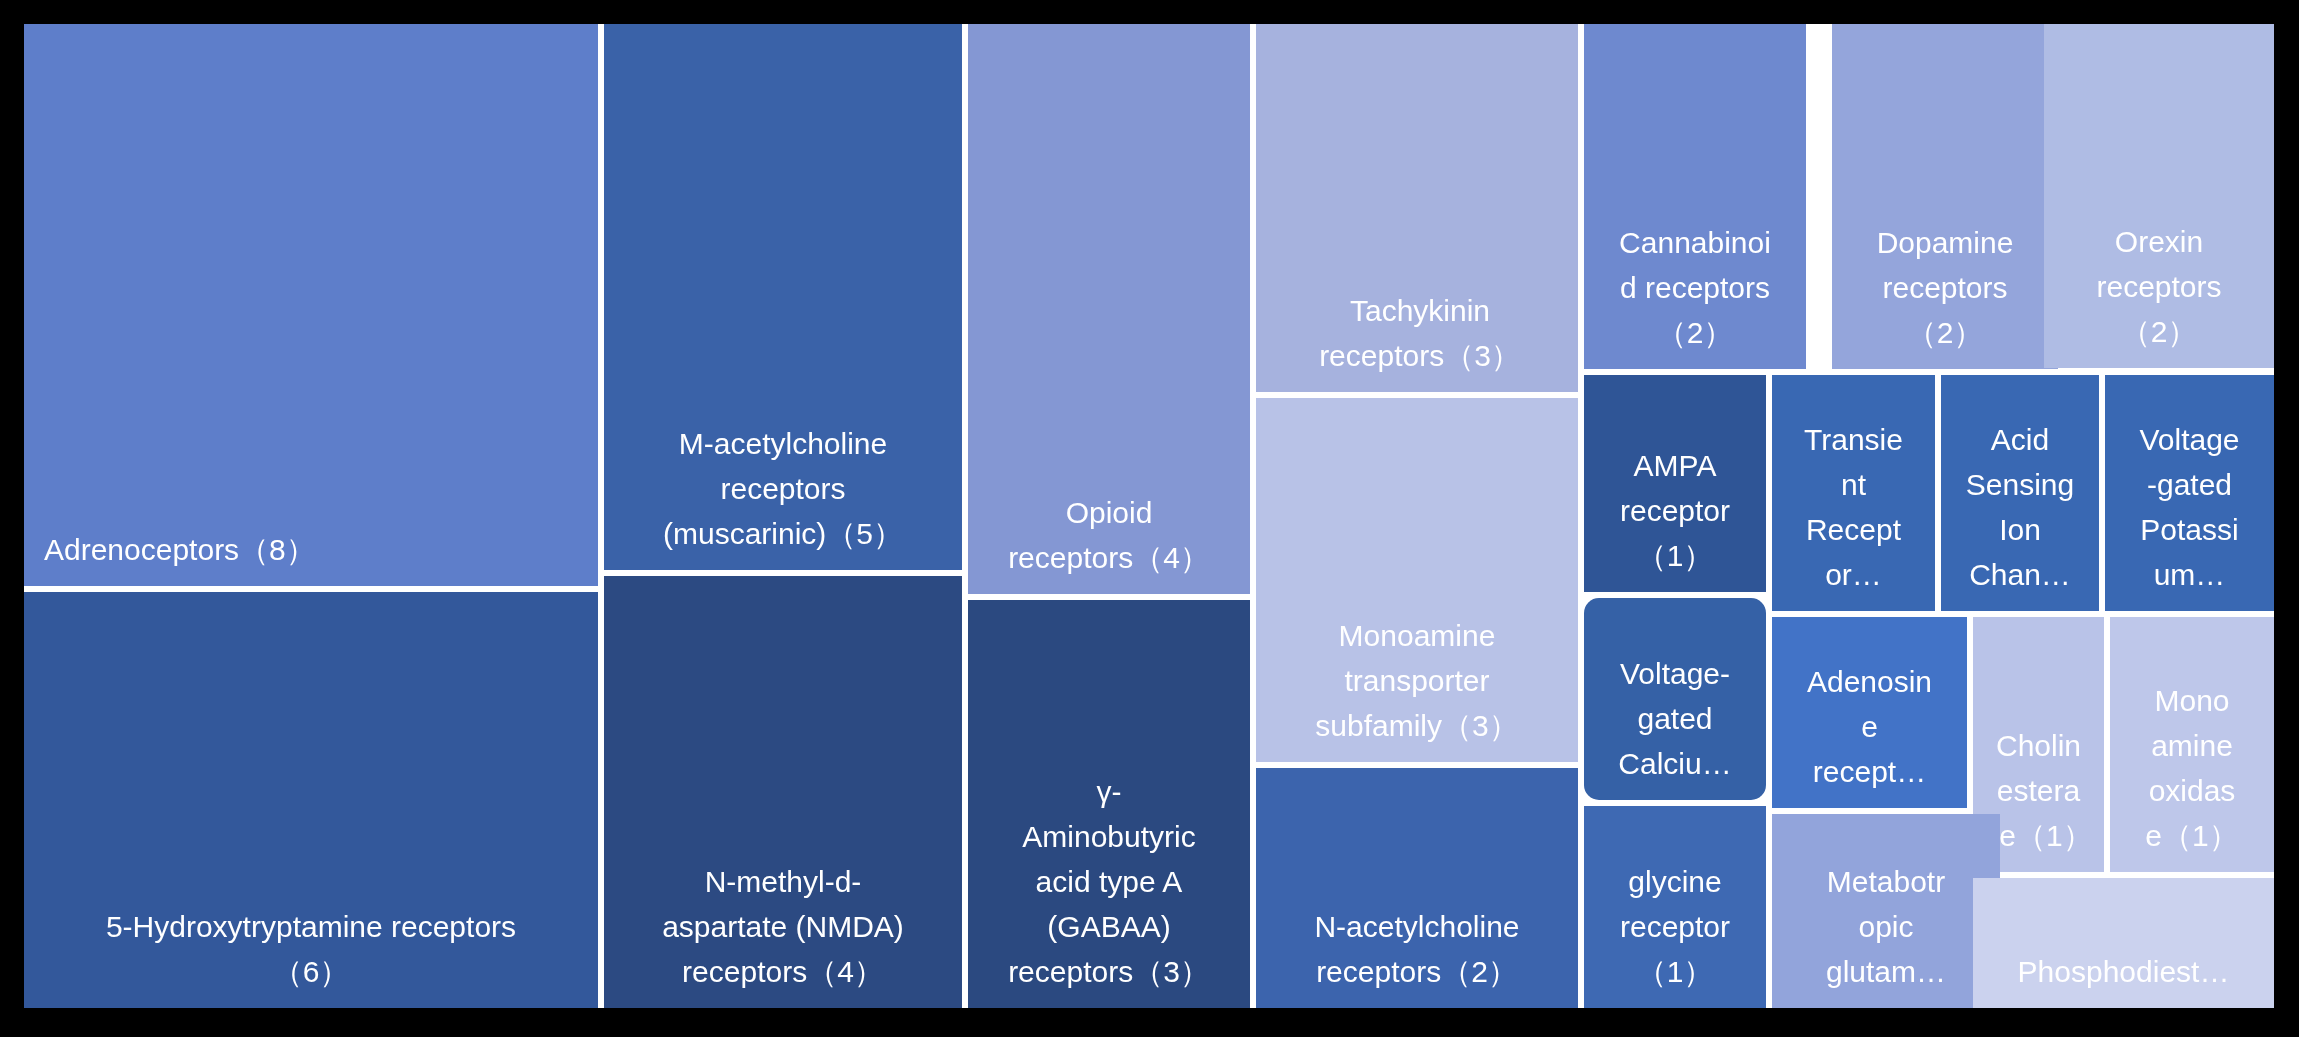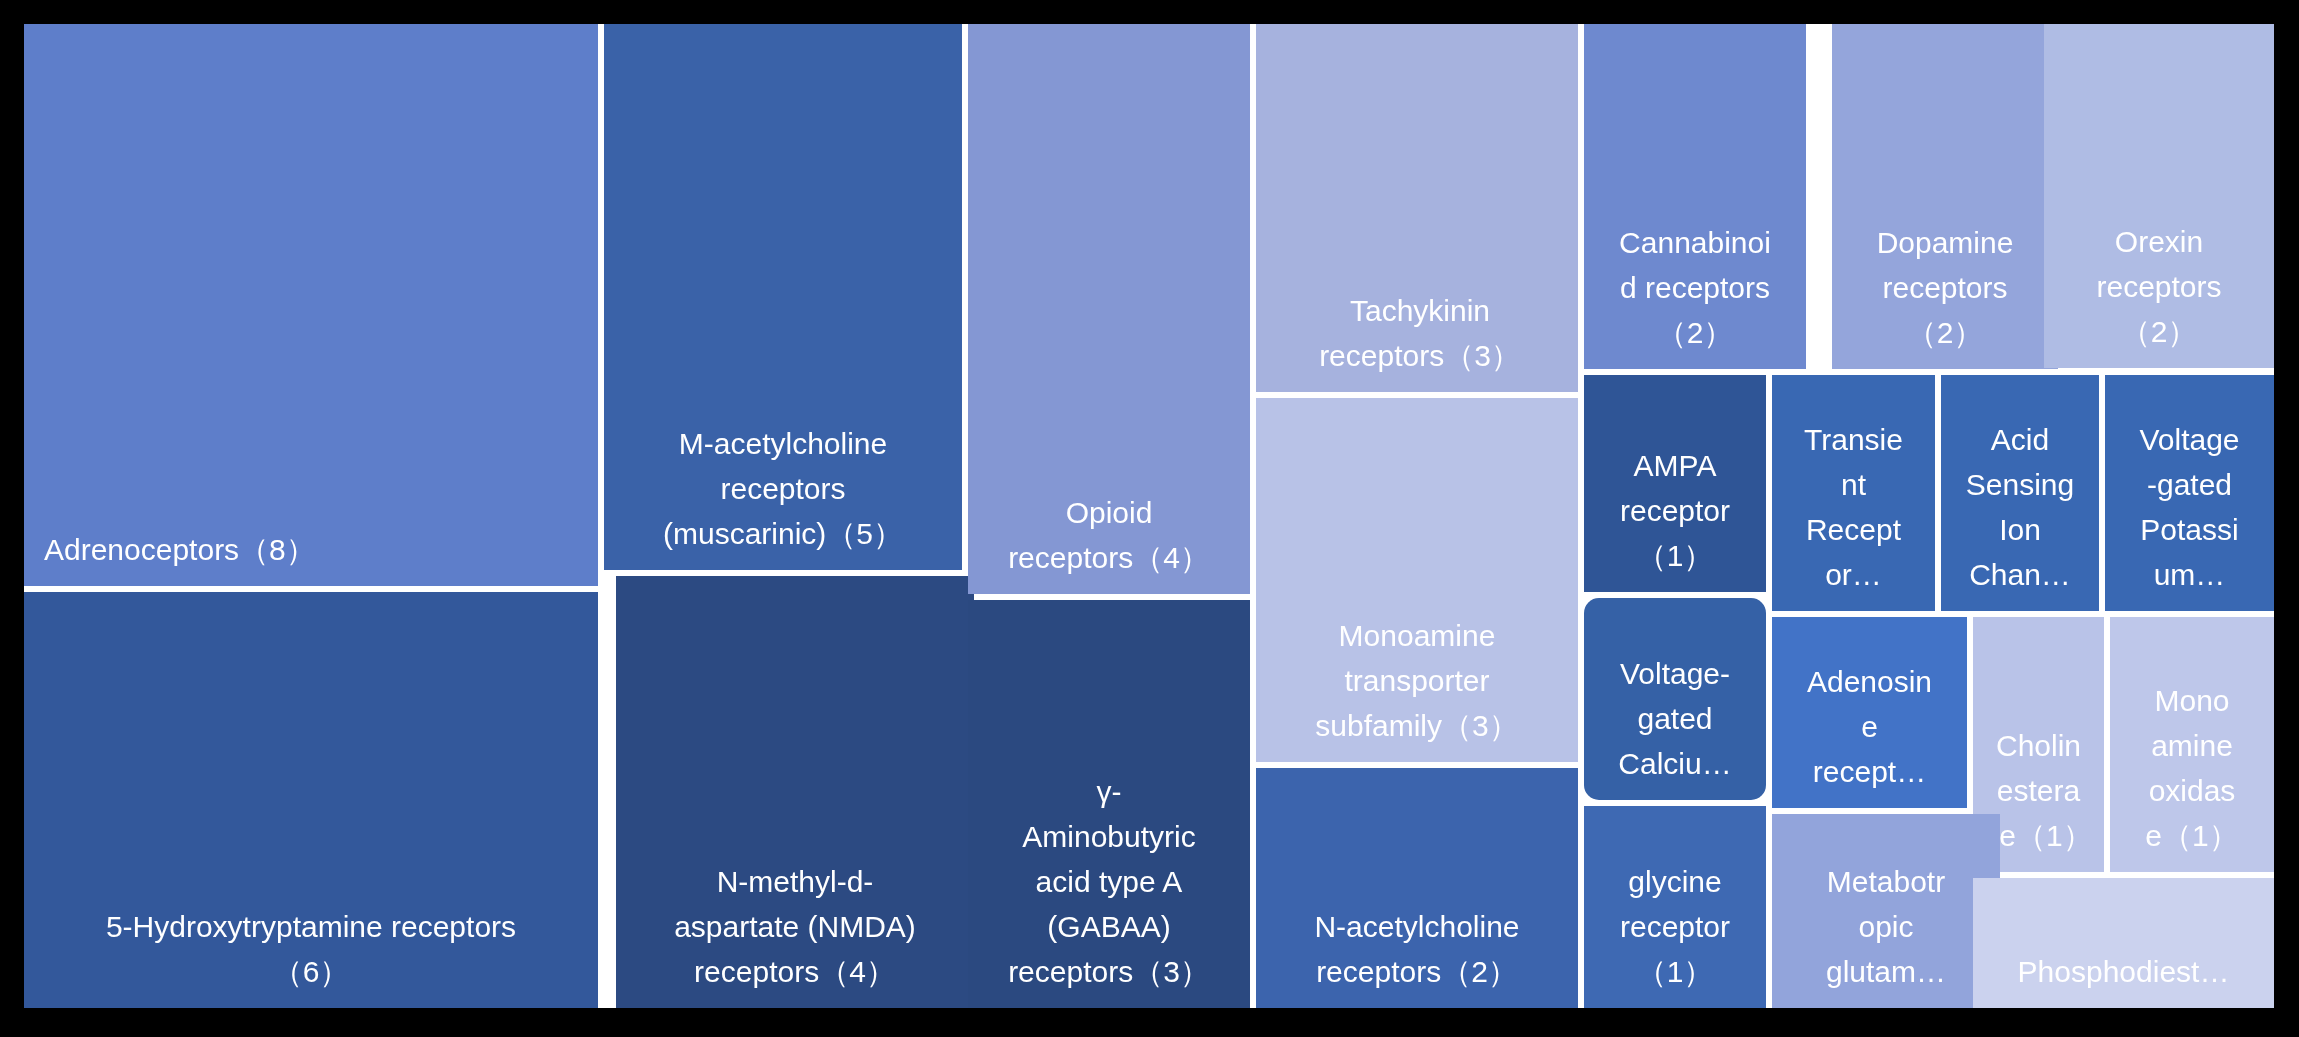--- a/index.html
+++ b/index.html
@@ -59,21 +59,21 @@
       </div>
       <div class="cell" style="left: 0px; top: 568px; width: 574px; height: 416px; background: rgb(51, 88, 155);">
         <div class="label">5-Hydroxytryptamine receptors
 （6）</div>
       </div>
       <div class="cell" style="left: 580px; top: 0px; width: 358px; height: 546px; background: rgb(58, 98, 168);">
         <div class="label">M-acetylcholine
 receptors
 (muscarinic)（5）</div>
       </div>
-      <div class="cell" style="left: 580px; top: 552px; width: 358px; height: 432px; background: rgb(44, 74, 130); margin-left: 12px;">
+      <div class="cell" style="left: 580px; top: 552px; width: 358px; height: 432px; background: rgb(44, 74, 130);">
         <div class="label">N-methyl-d-
 aspartate (NMDA)
 receptors（4）</div>
       </div>
       <div class="cell" style="left: 944px; top: 0px; width: 282px; height: 570px; background: rgb(132, 151, 211);">
         <div class="label">Opioid
 receptors（4）</div>
       </div>
       <div class="cell" style="left: 944px; top: 576px; width: 282px; height: 408px; background: rgb(43, 73, 128);">
         <div class="label">γ-

